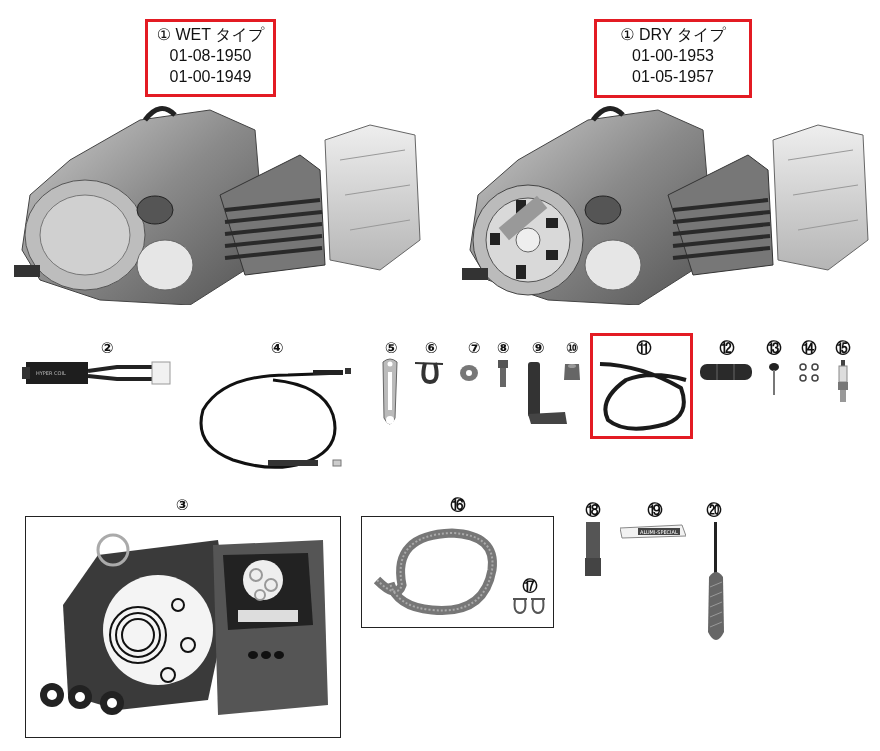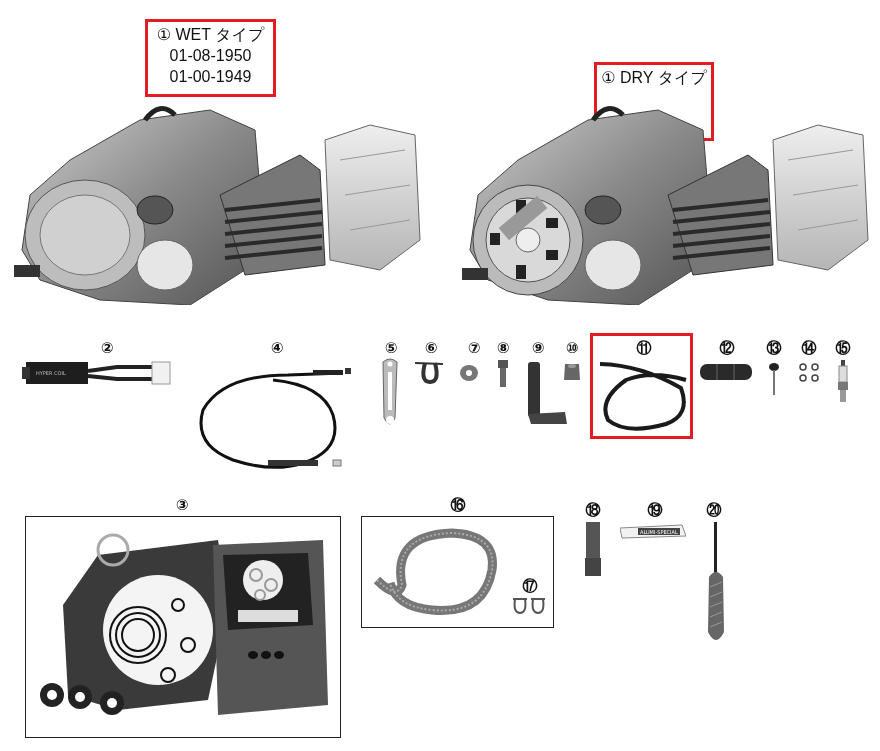--- a/index.html
+++ b/index.html
@@ -13,22 +13,24 @@
 </style>
 </head>
 <body>
 
 <div class="titlebox" style="left:145px; top:19px; width:131px; height:78px;">
   <div><span>①</span> <span>WET タイプ</span></div>
   <div>01-08-1950</div>
   <div>01-00-1949</div>
 </div>
 
-<div class="titlebox" style="left:594px; top:19px; width:120px; height:79px;margin-top:43px;">
+<div class="titlebox" style="left:594px; top:19px; width:158px; height:79px;">
   <div><span>①</span> <span>DRY タイプ</span></div>
+  <div>01-00-1953</div>
+  <div>01-05-1957</div>
 </div>
 
 <div class="abs" style="left:10px; top:100px; width:420px; height:205px;">
   <svg width="420" height="205" viewBox="0 0 420 205">
     <defs>
       <linearGradient id="gm1" x1="0" y1="0" x2="1" y2="1">
         <stop offset="0" stop-color="#cfcfcf"></stop>
           <stop offset="0.5" stop-color="#8a8a8a"></stop>
           <stop offset="1" stop-color="#555"></stop>
       </linearGradient>

